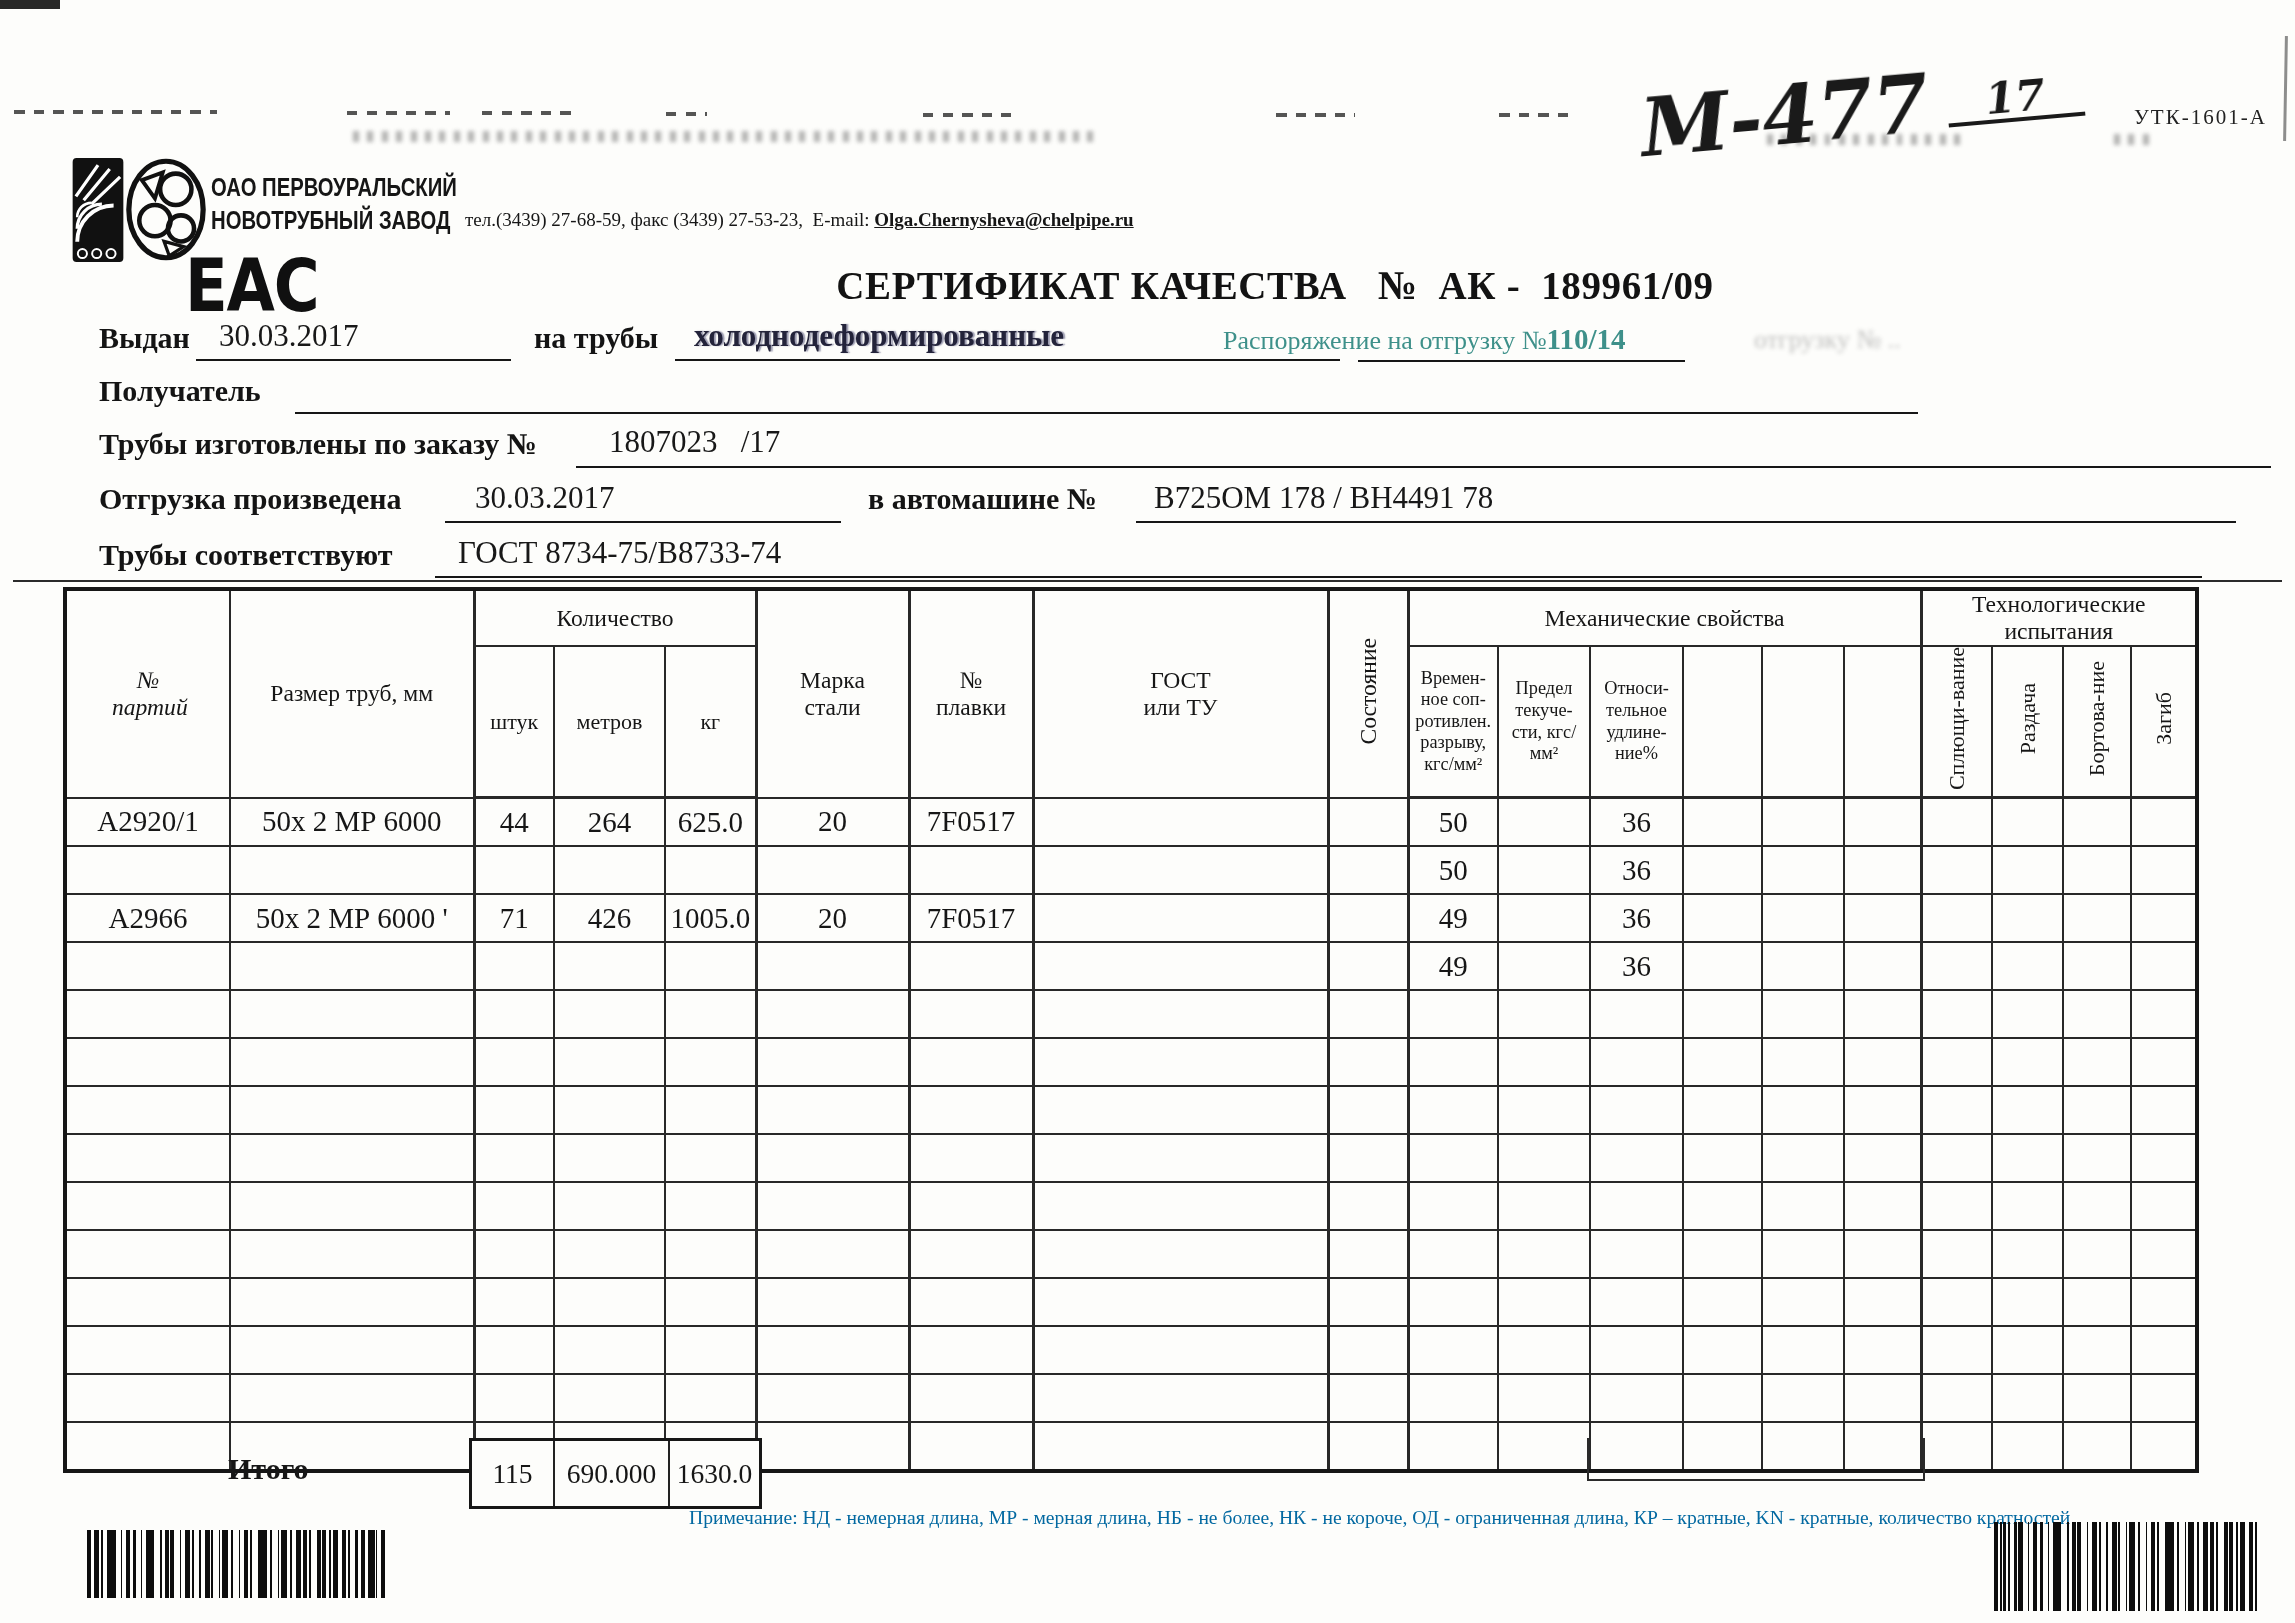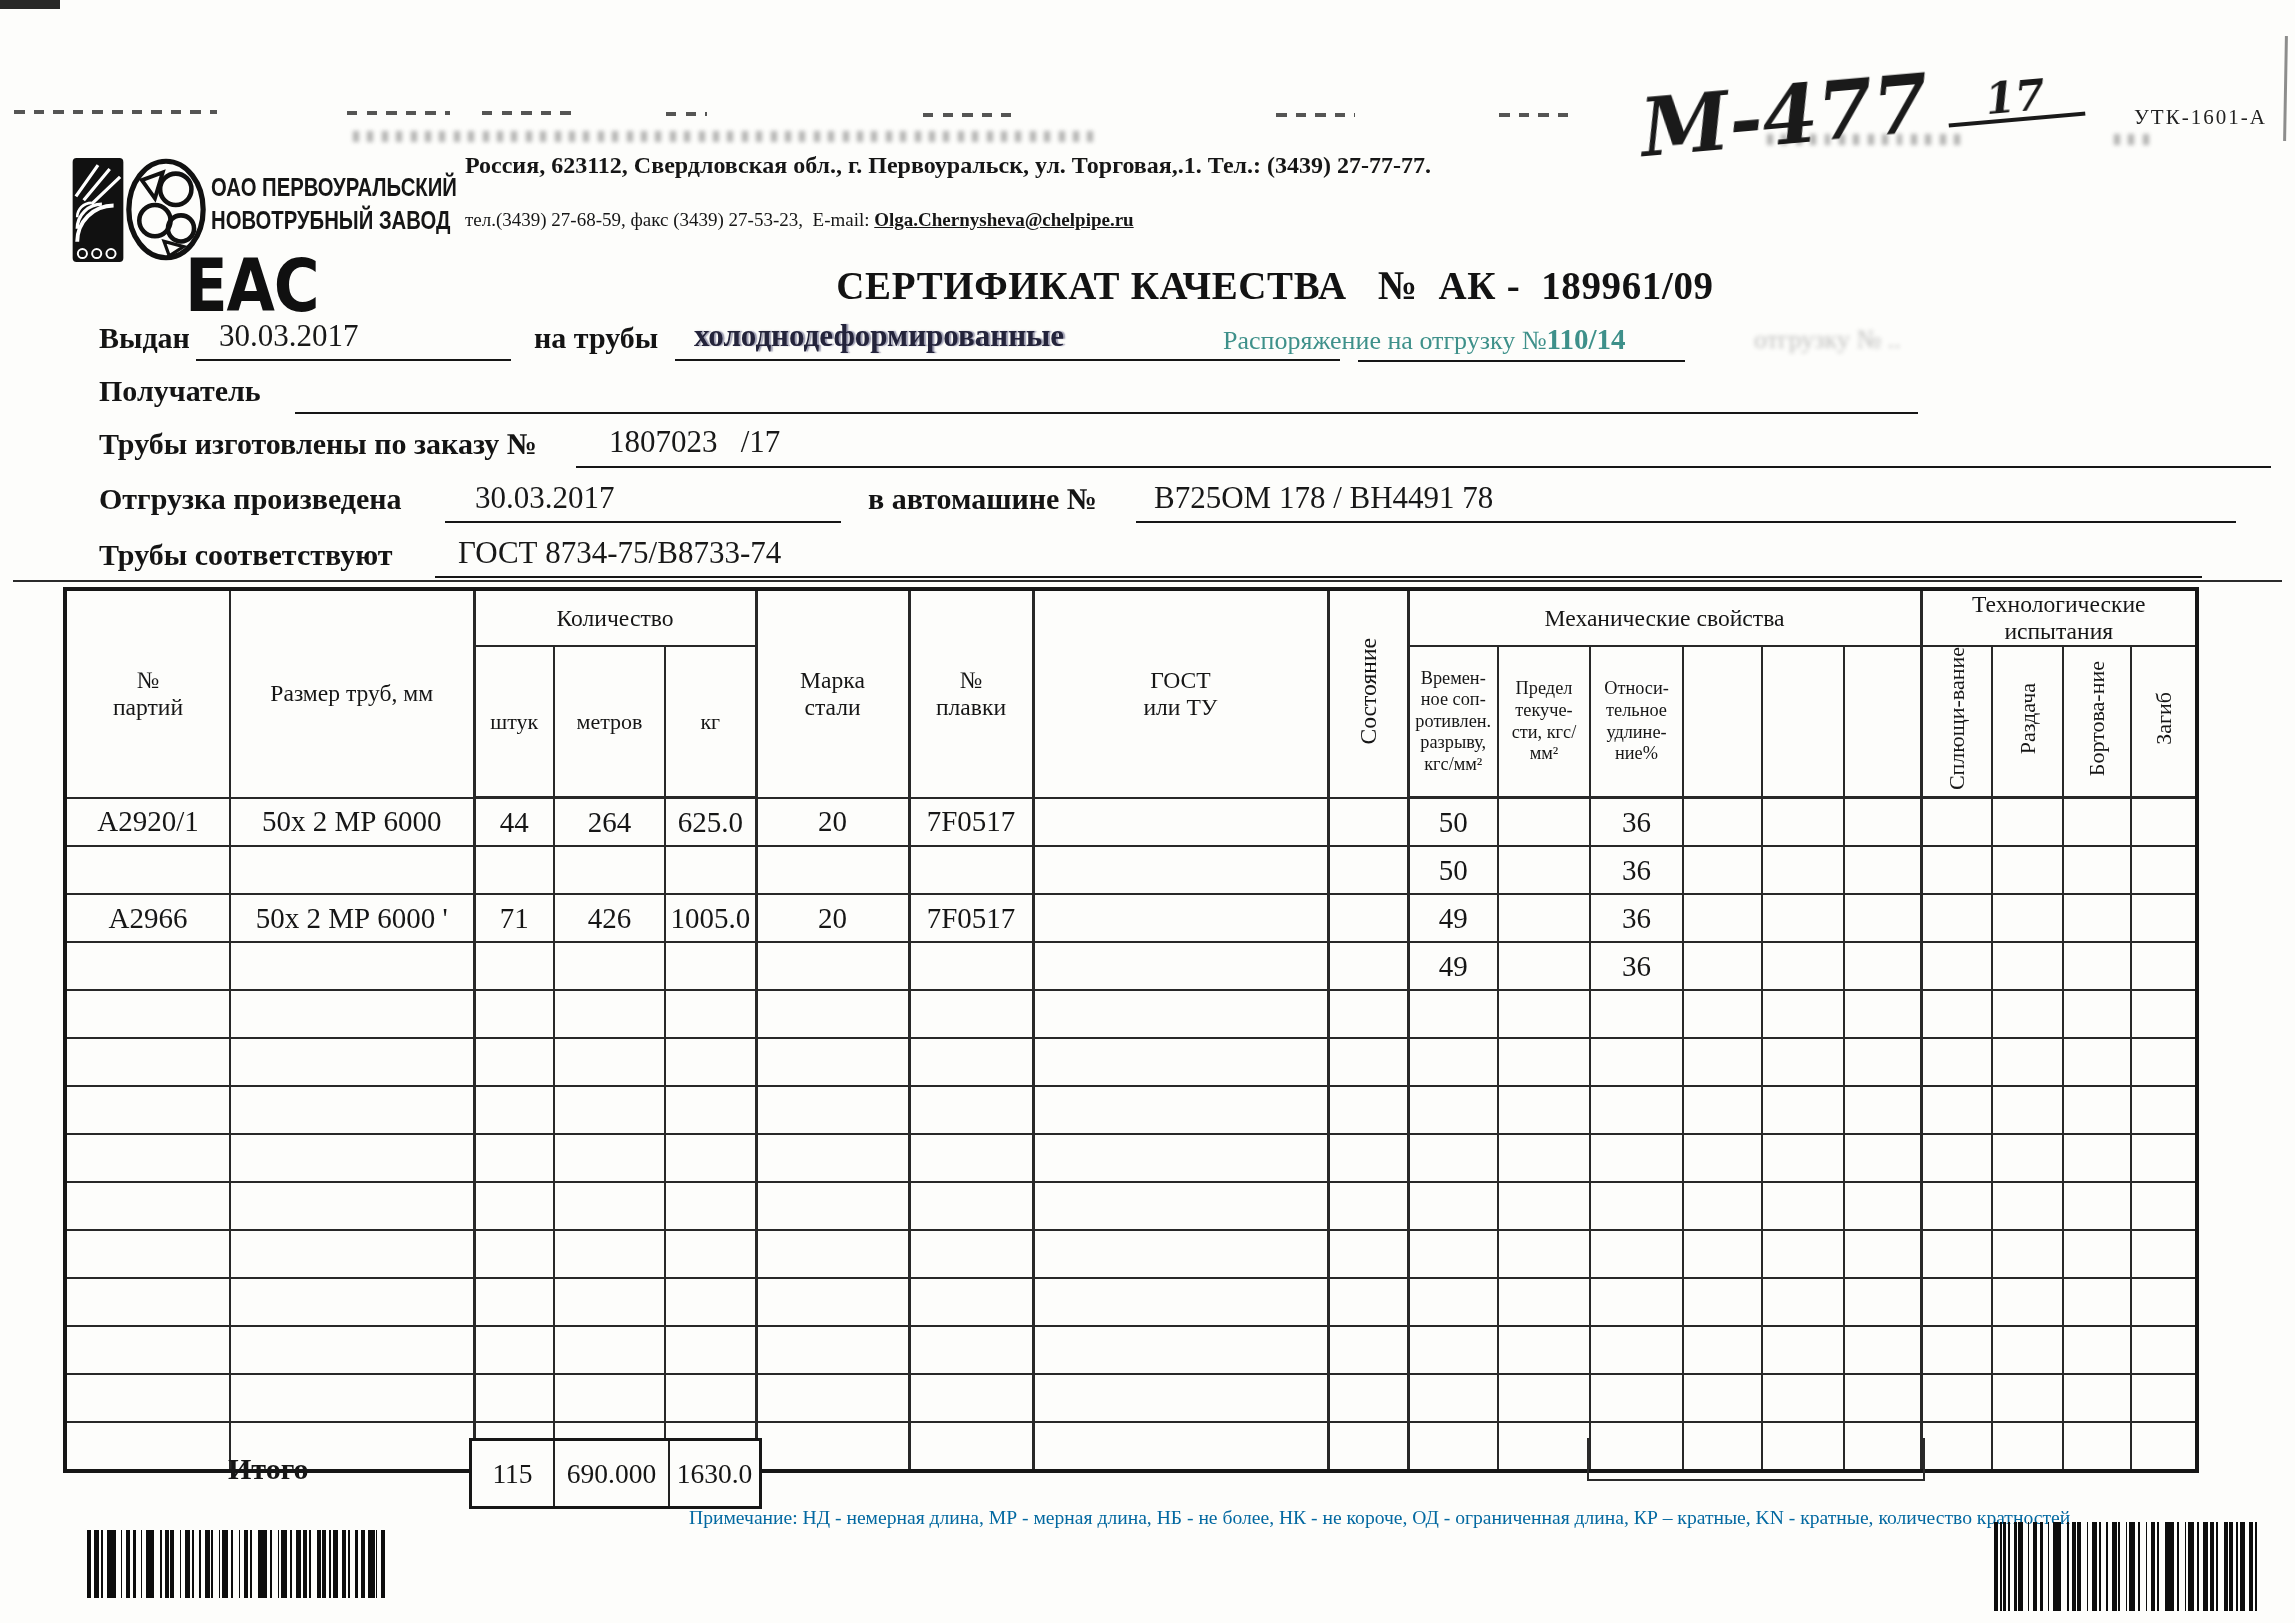--- a/index.html
+++ b/index.html
@@ -115,21 +115,20 @@
       <path d="M24,34 L56,22 L44,62 Z" fill="none" stroke="#111" stroke-width="6"></path>
       <path d="M58,128 L88,136 L66,150 Z" fill="none" stroke="#111" stroke-width="5"></path>
     </svg>
   </div>
 
   <div class="abs company" style="left:211px;top:171px;">
     <div>ОАО ПЕРВОУРАЛЬСКИЙ</div>
     <div>НОВОТРУБНЫЙ ЗАВОД</div>
   </div>
 
-  <div class="abs addr1" style="left:465px;top:152px;">Россия, 623112, Свердловская обл., г. Первоуральск, ул. Торговая,.1. Тел.: (3439) 27-77-77.</div>
   <div class="abs addr3" style="left:465px;top:209px;">
     <span style="white-space:pre;">тел.(3439) 27-68-59, факс (3439) 27-53-23,  E-mail: </span><span class="email">Olga.Chernysheva@chelpipe.ru</span>
   </div>
 
   <div class="abs eac" style="left:185px;top:243px;">ЕАС</div>
 
   <div class="abs title" style="left:1275px;top:261px;">
     <span>СЕРТИФИКАТ КАЧЕСТВА</span>&nbsp;&nbsp;&nbsp;<span style="white-space:pre;">№  АК -  189961/09</span>
   </div>
 
@@ -182,21 +181,21 @@
       <col style="width:79px">
         <col style="width:82px">
         <col style="width:77px">
       <col style="width:71px">
         <col style="width:71px">
         <col style="width:68px">
       <col style="width:66px">
     </colgroup>
     <thead>
       <tr class="h1">
-        <th rowspan="2"><span class="wrapbox" style="width:72px;">№ партий</span></th>
+        <th rowspan="2"><span class="wrapbox" style="width:72px;font-style:italic;">№ партий</span></th>
         <th rowspan="2">Размер труб, мм</th>
         <th colspan="3" class="bl">Количество</th>
         <th rowspan="2" class="bl"><span class="wrapbox" style="width:85px;">Марка стали</span></th>
         <th rowspan="2" class="bl"><span class="wrapbox" style="width:85px;">№ плавки</span></th>
         <th rowspan="2" class="bl"><span class="wrapbox" style="width:98px;">ГОСТ или ТУ</span></th>
         <th rowspan="2" class="bl"><span class="vt" style="font-size:23.6px;">Состояние</span></th>
         <th colspan="6" class="bl">Механические свойства</th>
         <th colspan="4" class="bl"><span class="wrapbox" style="width:216px;">Технологические испытания</span></th>
       </tr>
       <tr class="h2">

